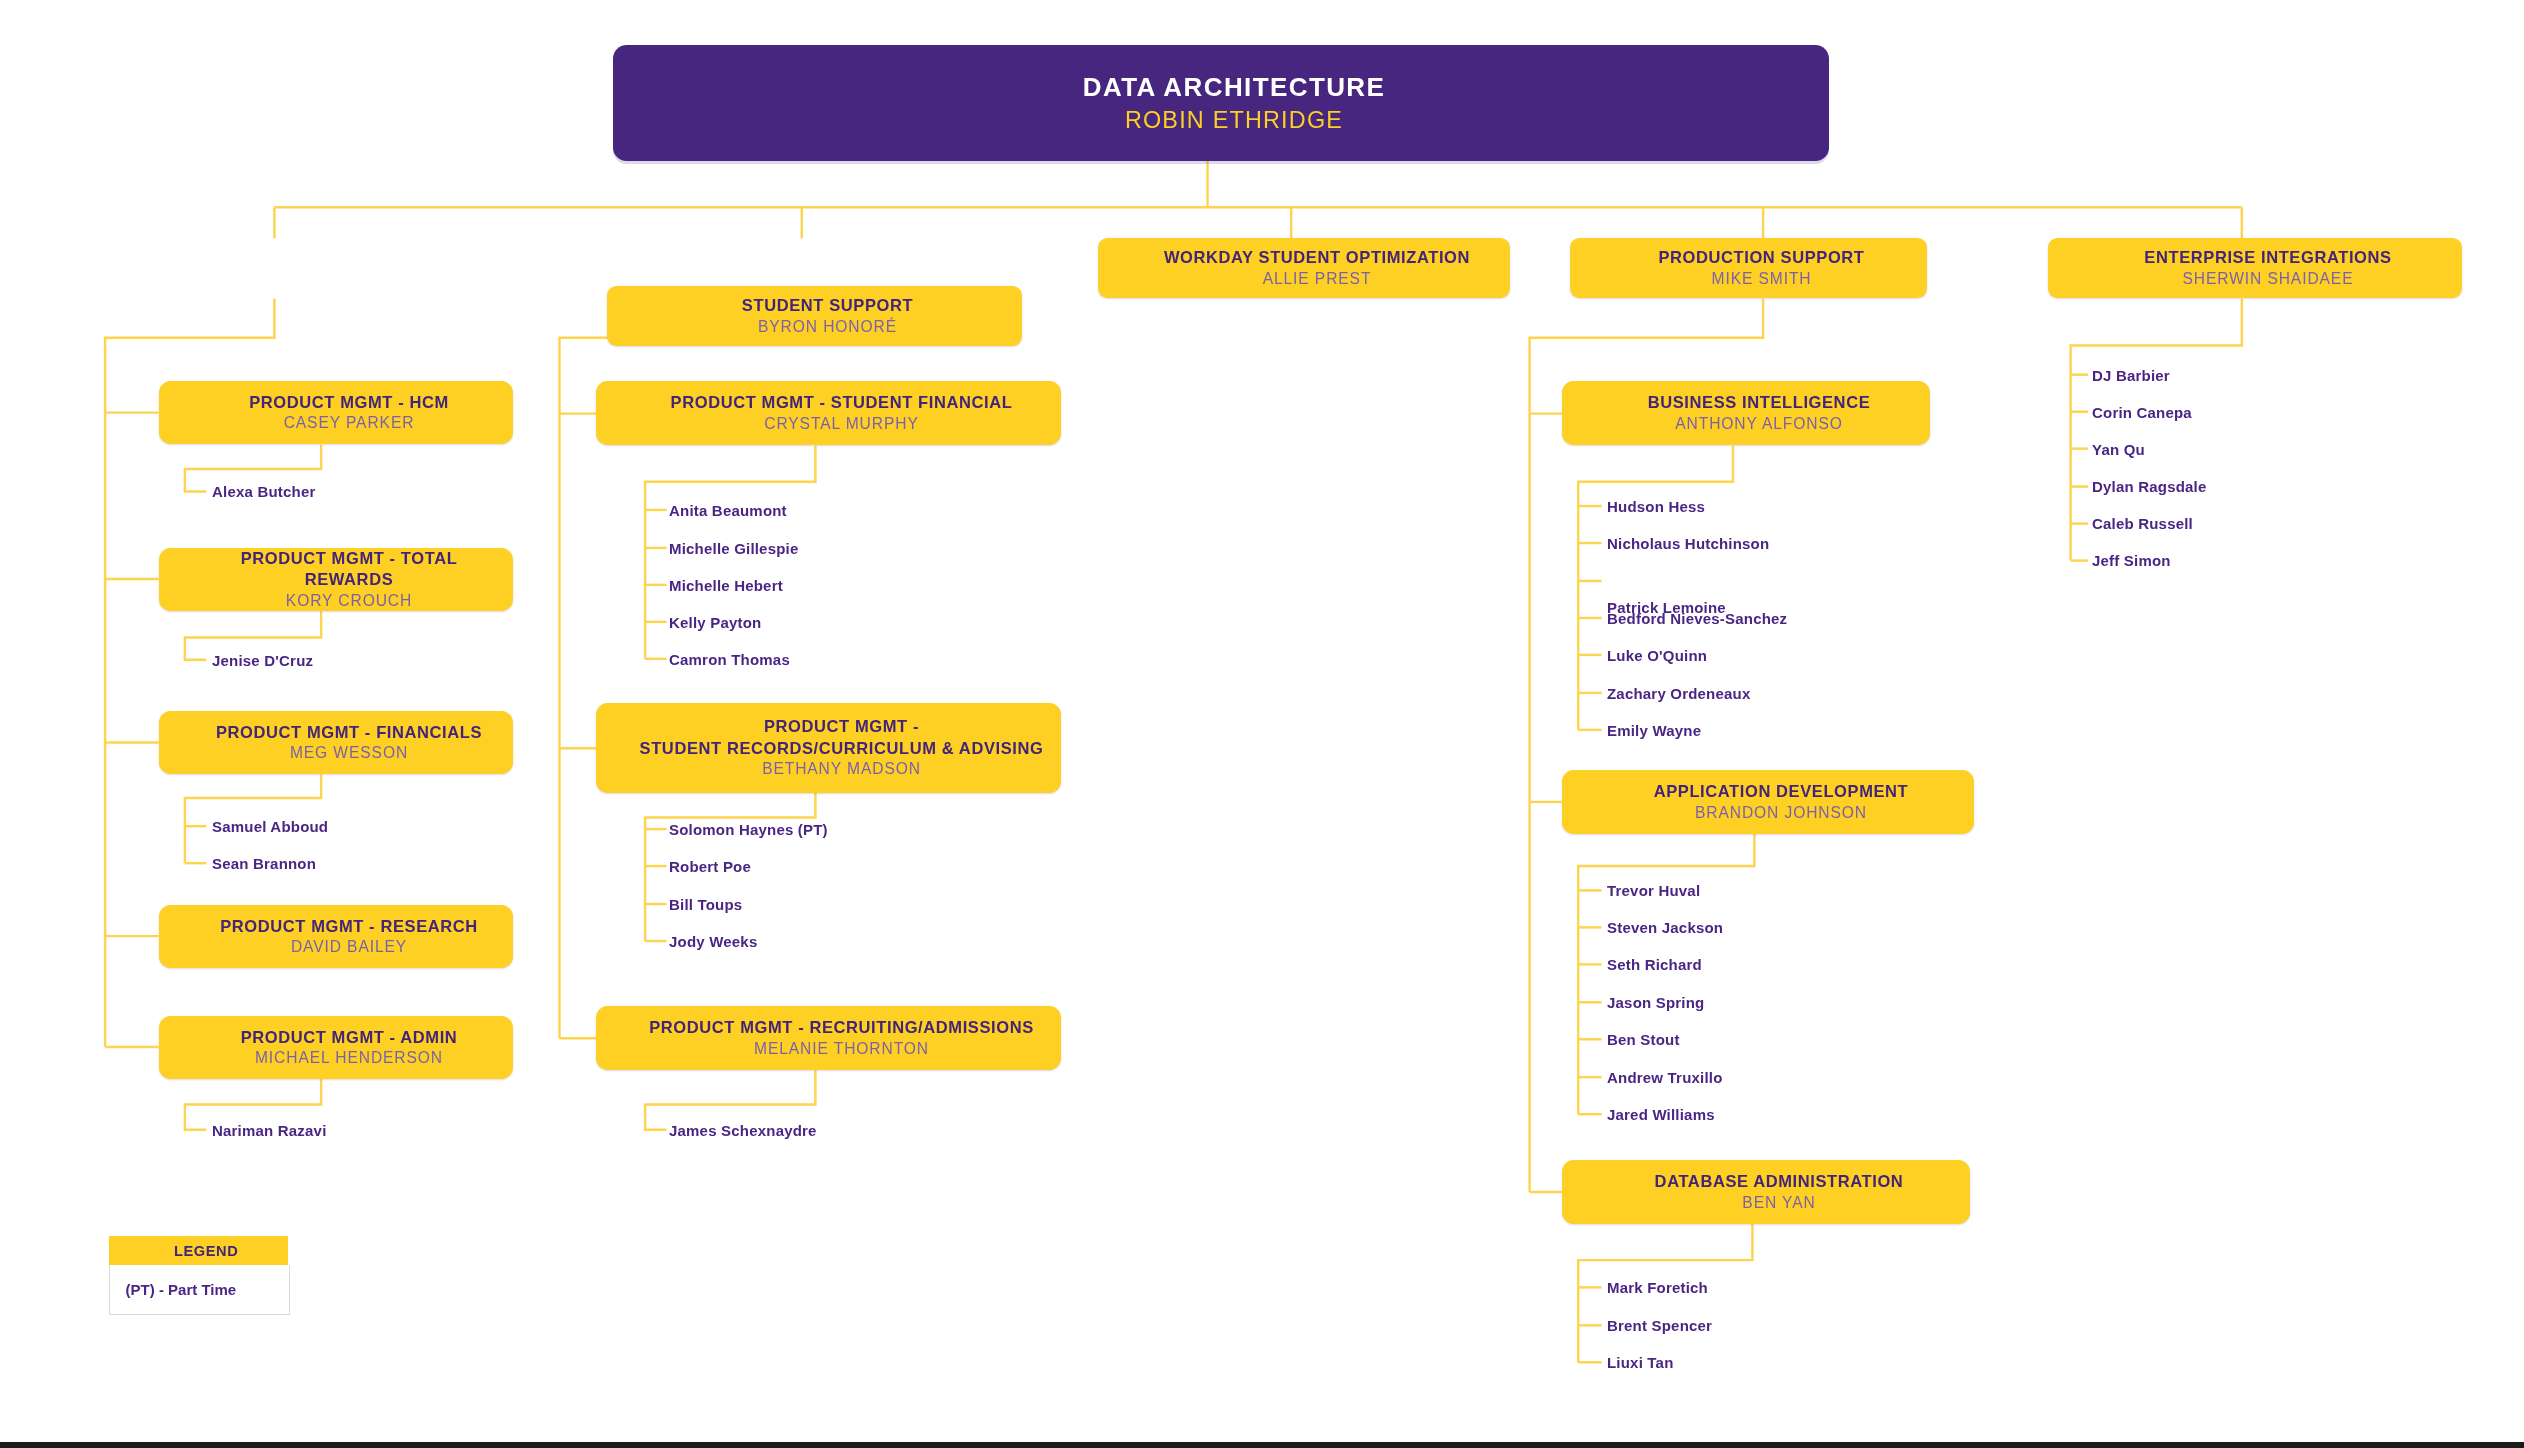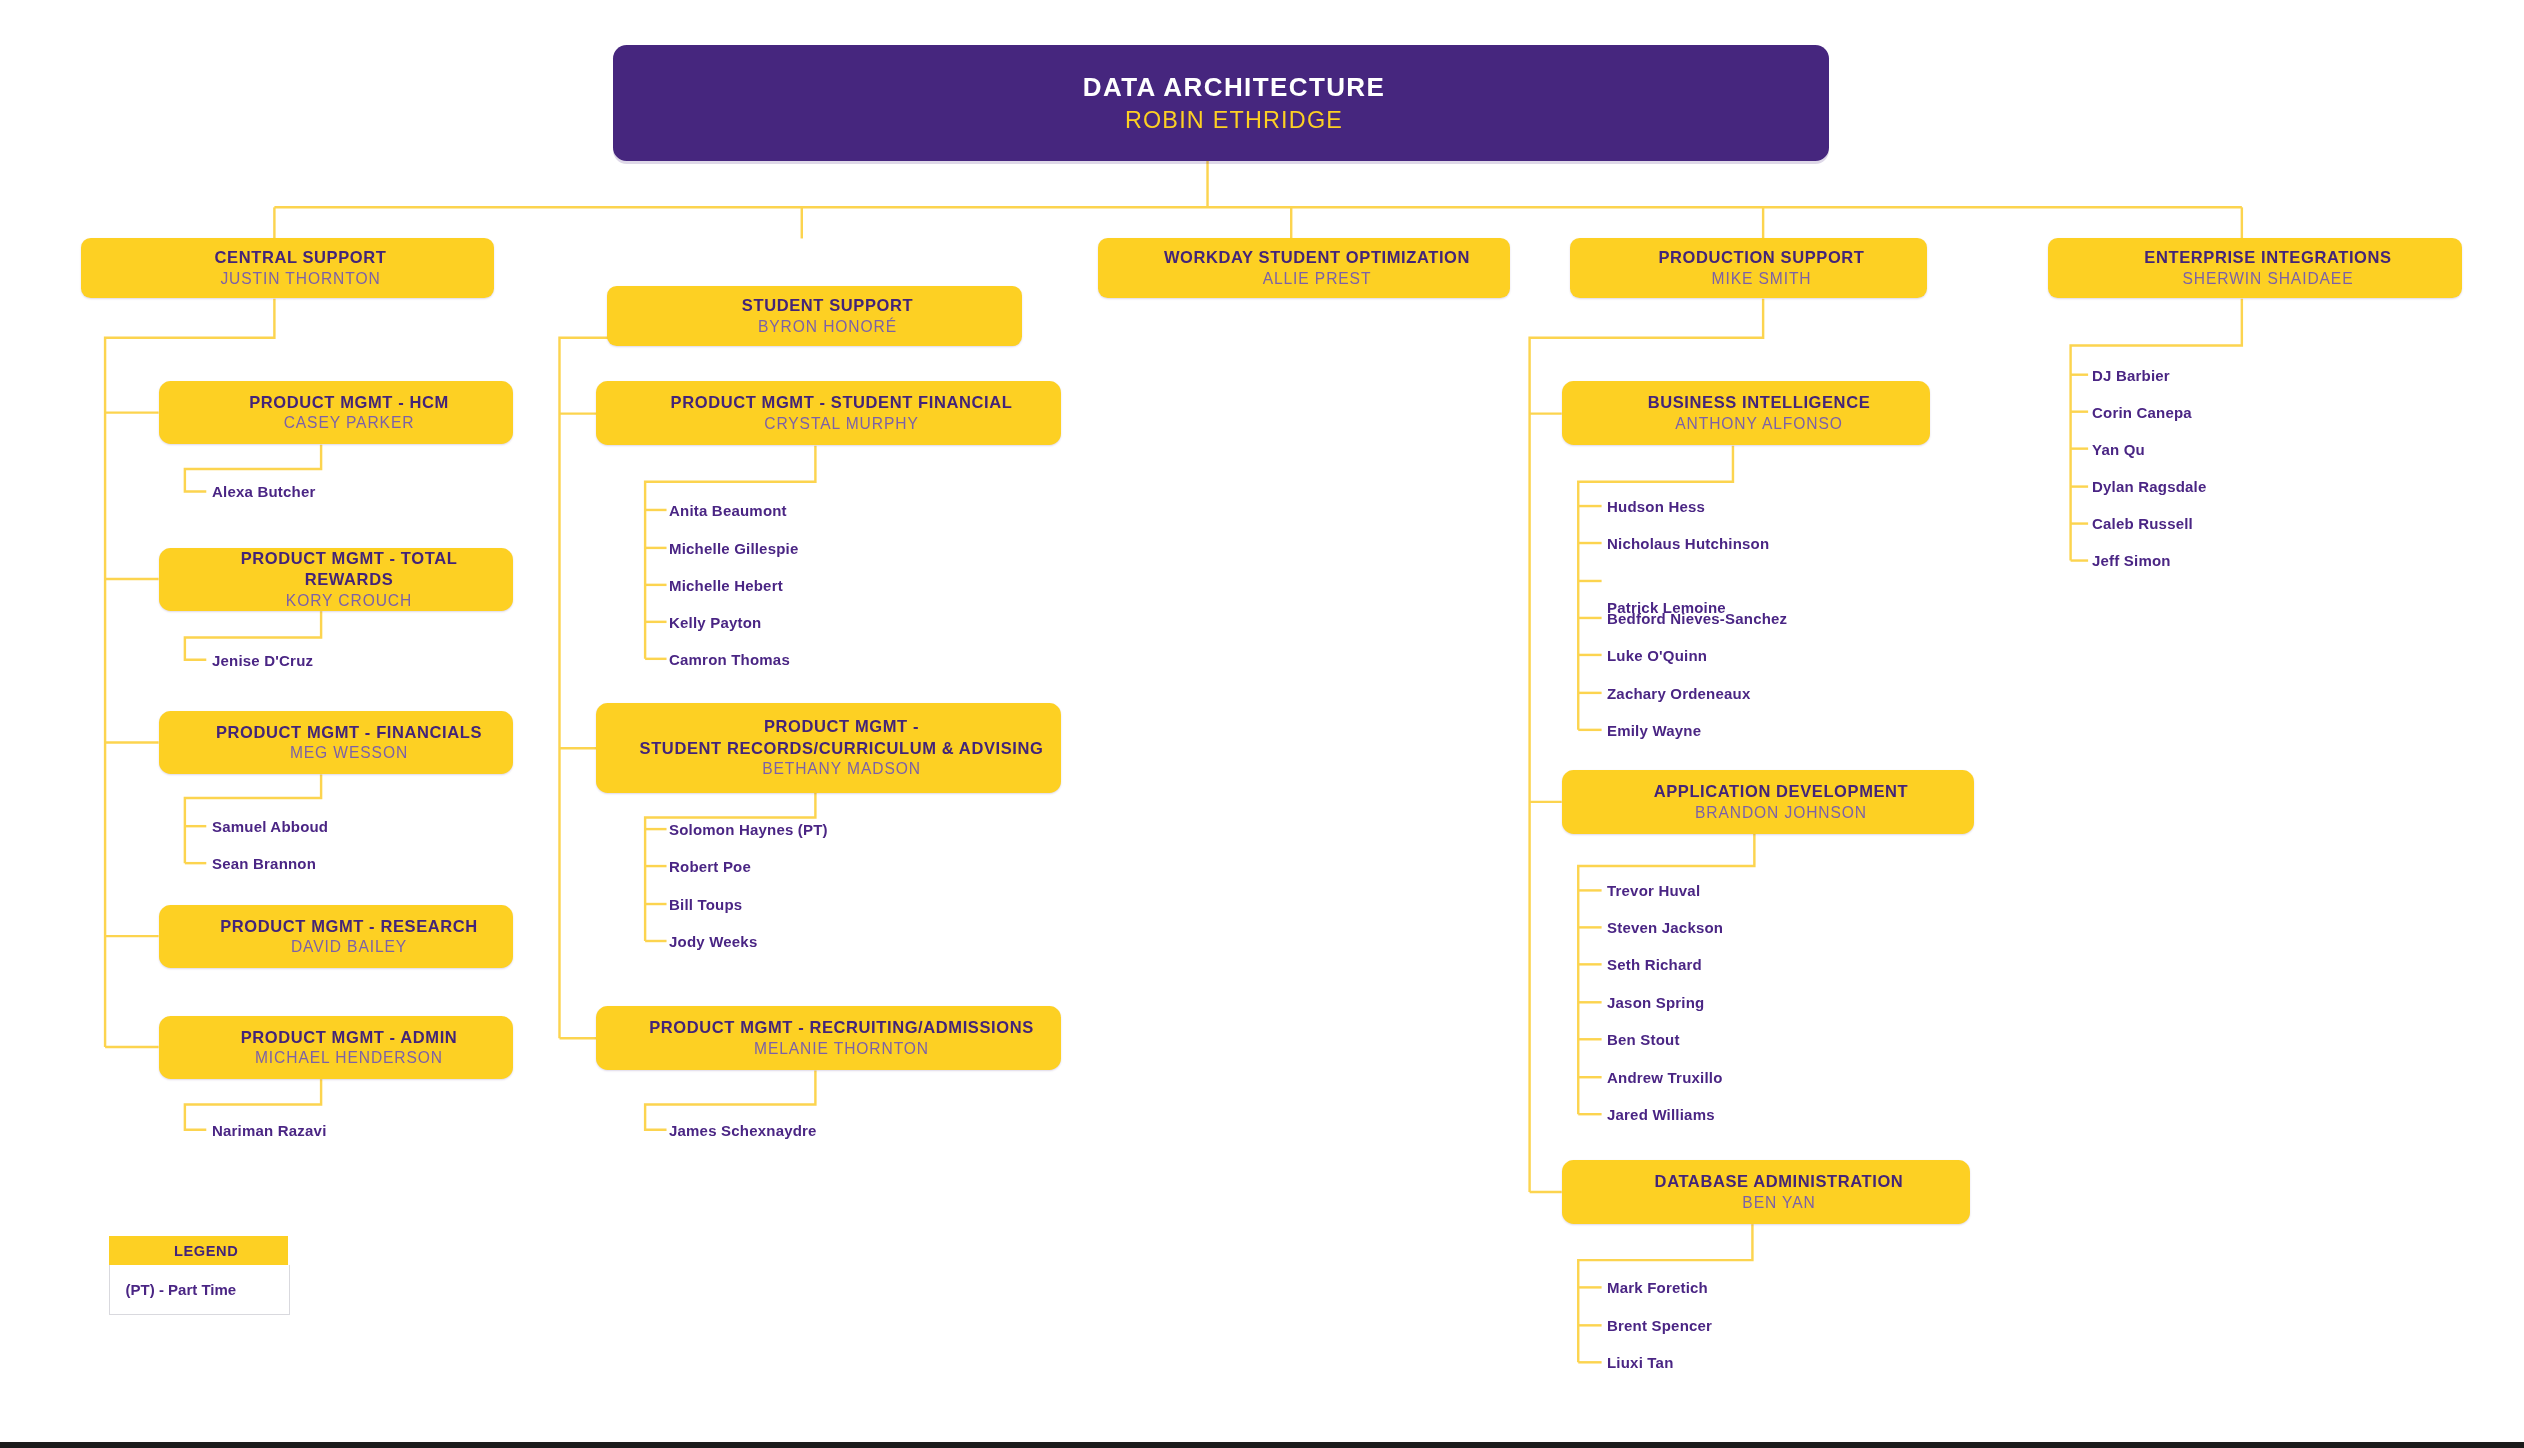--- a/index.html
+++ b/index.html
@@ -124,24 +124,20 @@
     <path d="M2128 500 H2146"></path>
     <path d="M2128 538 H2146"></path>
     <path d="M2128 576 H2146"></path>
   </svg>
 
   <div class="box root-box" style="left:613px;top:45px;width:1190px;height:116px;">
     <div class="t">DATA ARCHITECTURE</div>
     <div class="n">ROBIN ETHRIDGE</div>
   </div>
 
-  <div class="box" style="left:81px;top:238px;width:387px;height:60px;border-radius:9.7px;">
-    <div class="t">CENTRAL SUPPORT</div>
-    <div class="n">JUSTIN THORNTON</div>
-  </div>
   <div class="box" style="left:607px;top:238px;width:389px;height:60px;border-radius:9.7px;margin-top:48px;">
     <div class="t">STUDENT SUPPORT</div>
     <div class="n">BYRON HONORÉ</div>
   </div>
   <div class="box" style="left:1098px;top:238px;width:386px;height:60px;border-radius:9.7px;">
     <div class="t">WORKDAY STUDENT OPTIMIZATION</div>
     <div class="n">ALLIE PREST</div>
   </div>
   <div class="box" style="left:1570px;top:238px;width:331px;height:60px;border-radius:9.7px;">
     <div class="t">PRODUCTION SUPPORT</div>

